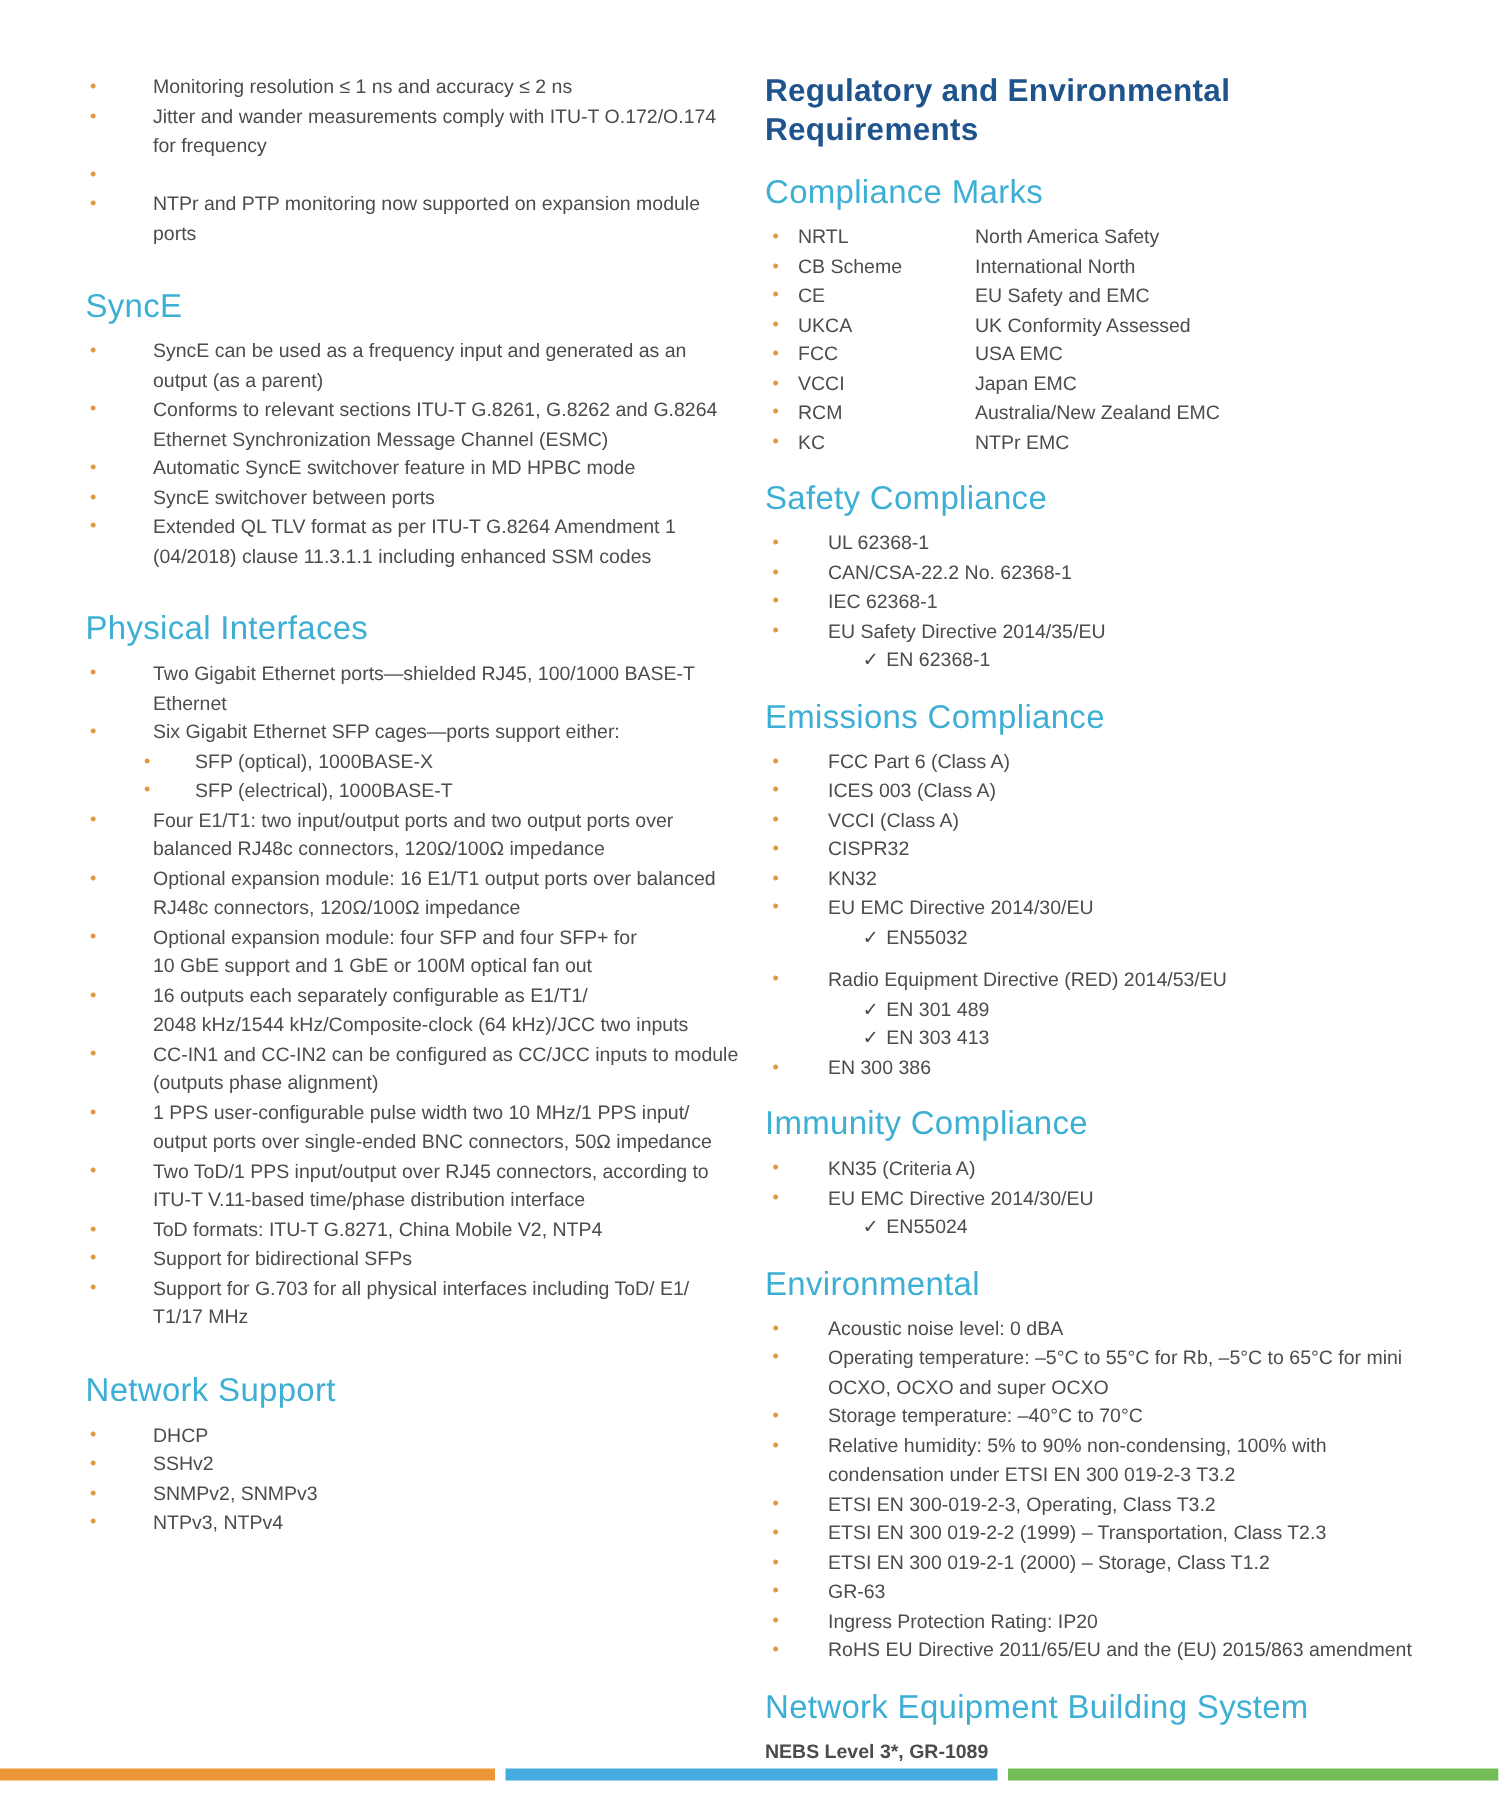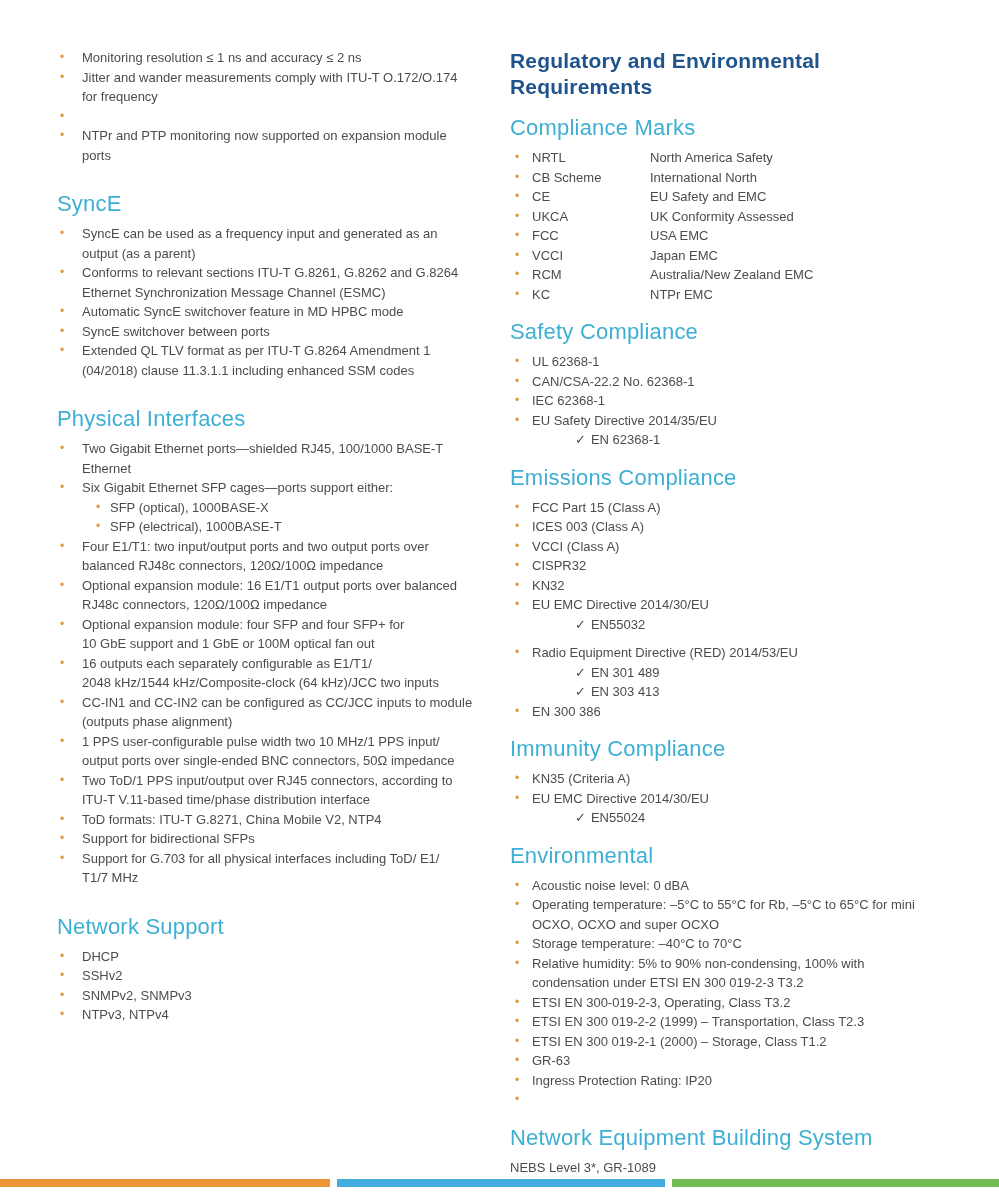--- a/index.html
+++ b/index.html
@@ -24,27 +24,27 @@
   #left-col .h2 { margin-top:27px; }
   .li { display:flex; align-items:flex-start; }
   .li.gap { margin-top:9px; }
   .bullet {
     color:#e0983f; flex:0 0 25px; font-size:12px; line-height:19.5px;
     text-align:left; padding-left:3px;
   }
   #right-col .bullet { flex:0 0 22px; padding-left:5px; }
   .sub { margin-left:38px; }
   .sub .bullet { flex:0 0 15px; padding-left:1px; }
-  .t { white-space:pre; }
+  .t { white-space:pre;margin-left:20px; }
   .check-row { margin-left:65px; white-space:pre; }
   .check-glyph { color:#4b4c4e; margin-right:5px; }
   .marks-row { display:flex; }
   .term { flex:0 0 118px; white-space:pre; }
   .desc { white-space:pre; }
-  .plain { white-space:pre; margin-top:2px; }
+  .plain { white-space:pre; margin-top:2px;font-weight:bold; }
   .footnote { white-space:pre; margin-top:21px; }
 
   #footer-bar { position:absolute; left:0; top:1179px; width:999px; height:8px; }
   #footer-bar .seg { position:absolute; top:0; height:8px; }
   .seg-orange { left:0;   width:330px; background:#ec9737; }
   .seg-blue   { left:337px; width:328px; background:#45ace0; }
   .seg-green  { left:672px; width:327px; background:#74bc55; }
 </style>
 </head>
 <body>
@@ -148,21 +148,21 @@
       <span class="bullet">•</span>
       <div class="t">ToD formats: ITU-T G.8271, China Mobile V2, NTP4</div>
     </div>
     <div class="li">
       <span class="bullet">•</span>
       <div class="t">Support for bidirectional SFPs</div>
     </div>
     <div class="li">
       <span class="bullet">•</span>
       <div class="t">Support for G.703 for all physical interfaces including ToD/ E1/
-T1/7 MHz</div>
+T1/17 MHz</div>
     </div>
     <div class="h2">Network Support</div>
     <div class="li">
       <span class="bullet">•</span>
       <div class="t">DHCP</div>
     </div>
     <div class="li">
       <span class="bullet">•</span>
       <div class="t">SSHv2</div>
     </div>
@@ -235,21 +235,21 @@
         <div class="t">IEC 62368-1</div>
       </div>
       <div class="li">
         <span class="bullet">•</span>
         <div class="t">EU Safety Directive 2014/35/EU</div>
       </div>
       <div class="check-row"><span class="check-glyph">✓</span><span>EN 62368-1</span></div>
       <div class="h2">Emissions Compliance</div>
       <div class="li">
         <span class="bullet">•</span>
-        <div class="t">FCC Part 15 (Class A)</div>
+        <div class="t">FCC Part 6 (Class A)</div>
       </div>
       <div class="li">
         <span class="bullet">•</span>
         <div class="t">ICES 003 (Class A)</div>
       </div>
       <div class="li">
         <span class="bullet">•</span>
         <div class="t">VCCI (Class A)</div>
       </div>
       <div class="li">
@@ -319,20 +319,21 @@
       <div class="li">
         <span class="bullet">•</span>
         <div class="t">GR-63</div>
       </div>
       <div class="li">
         <span class="bullet">•</span>
         <div class="t">Ingress Protection Rating: IP20</div>
       </div>
       <div class="li">
         <span class="bullet">•</span>
+        <div class="t">RoHS EU Directive 2011/65/EU and the (EU) 2015/863 amendment</div>
       </div>
       <div class="h2">Network Equipment Building System</div>
       <div class="plain">NEBS Level 3*, GR-1089</div>
     </div>
   <div class="footnote">*When following deployment guidelines as specified in the user manual</div>
 </div>
 
 <div id="footer-bar">
   <div class="seg seg-orange"></div>
   <div class="seg seg-blue"></div>

